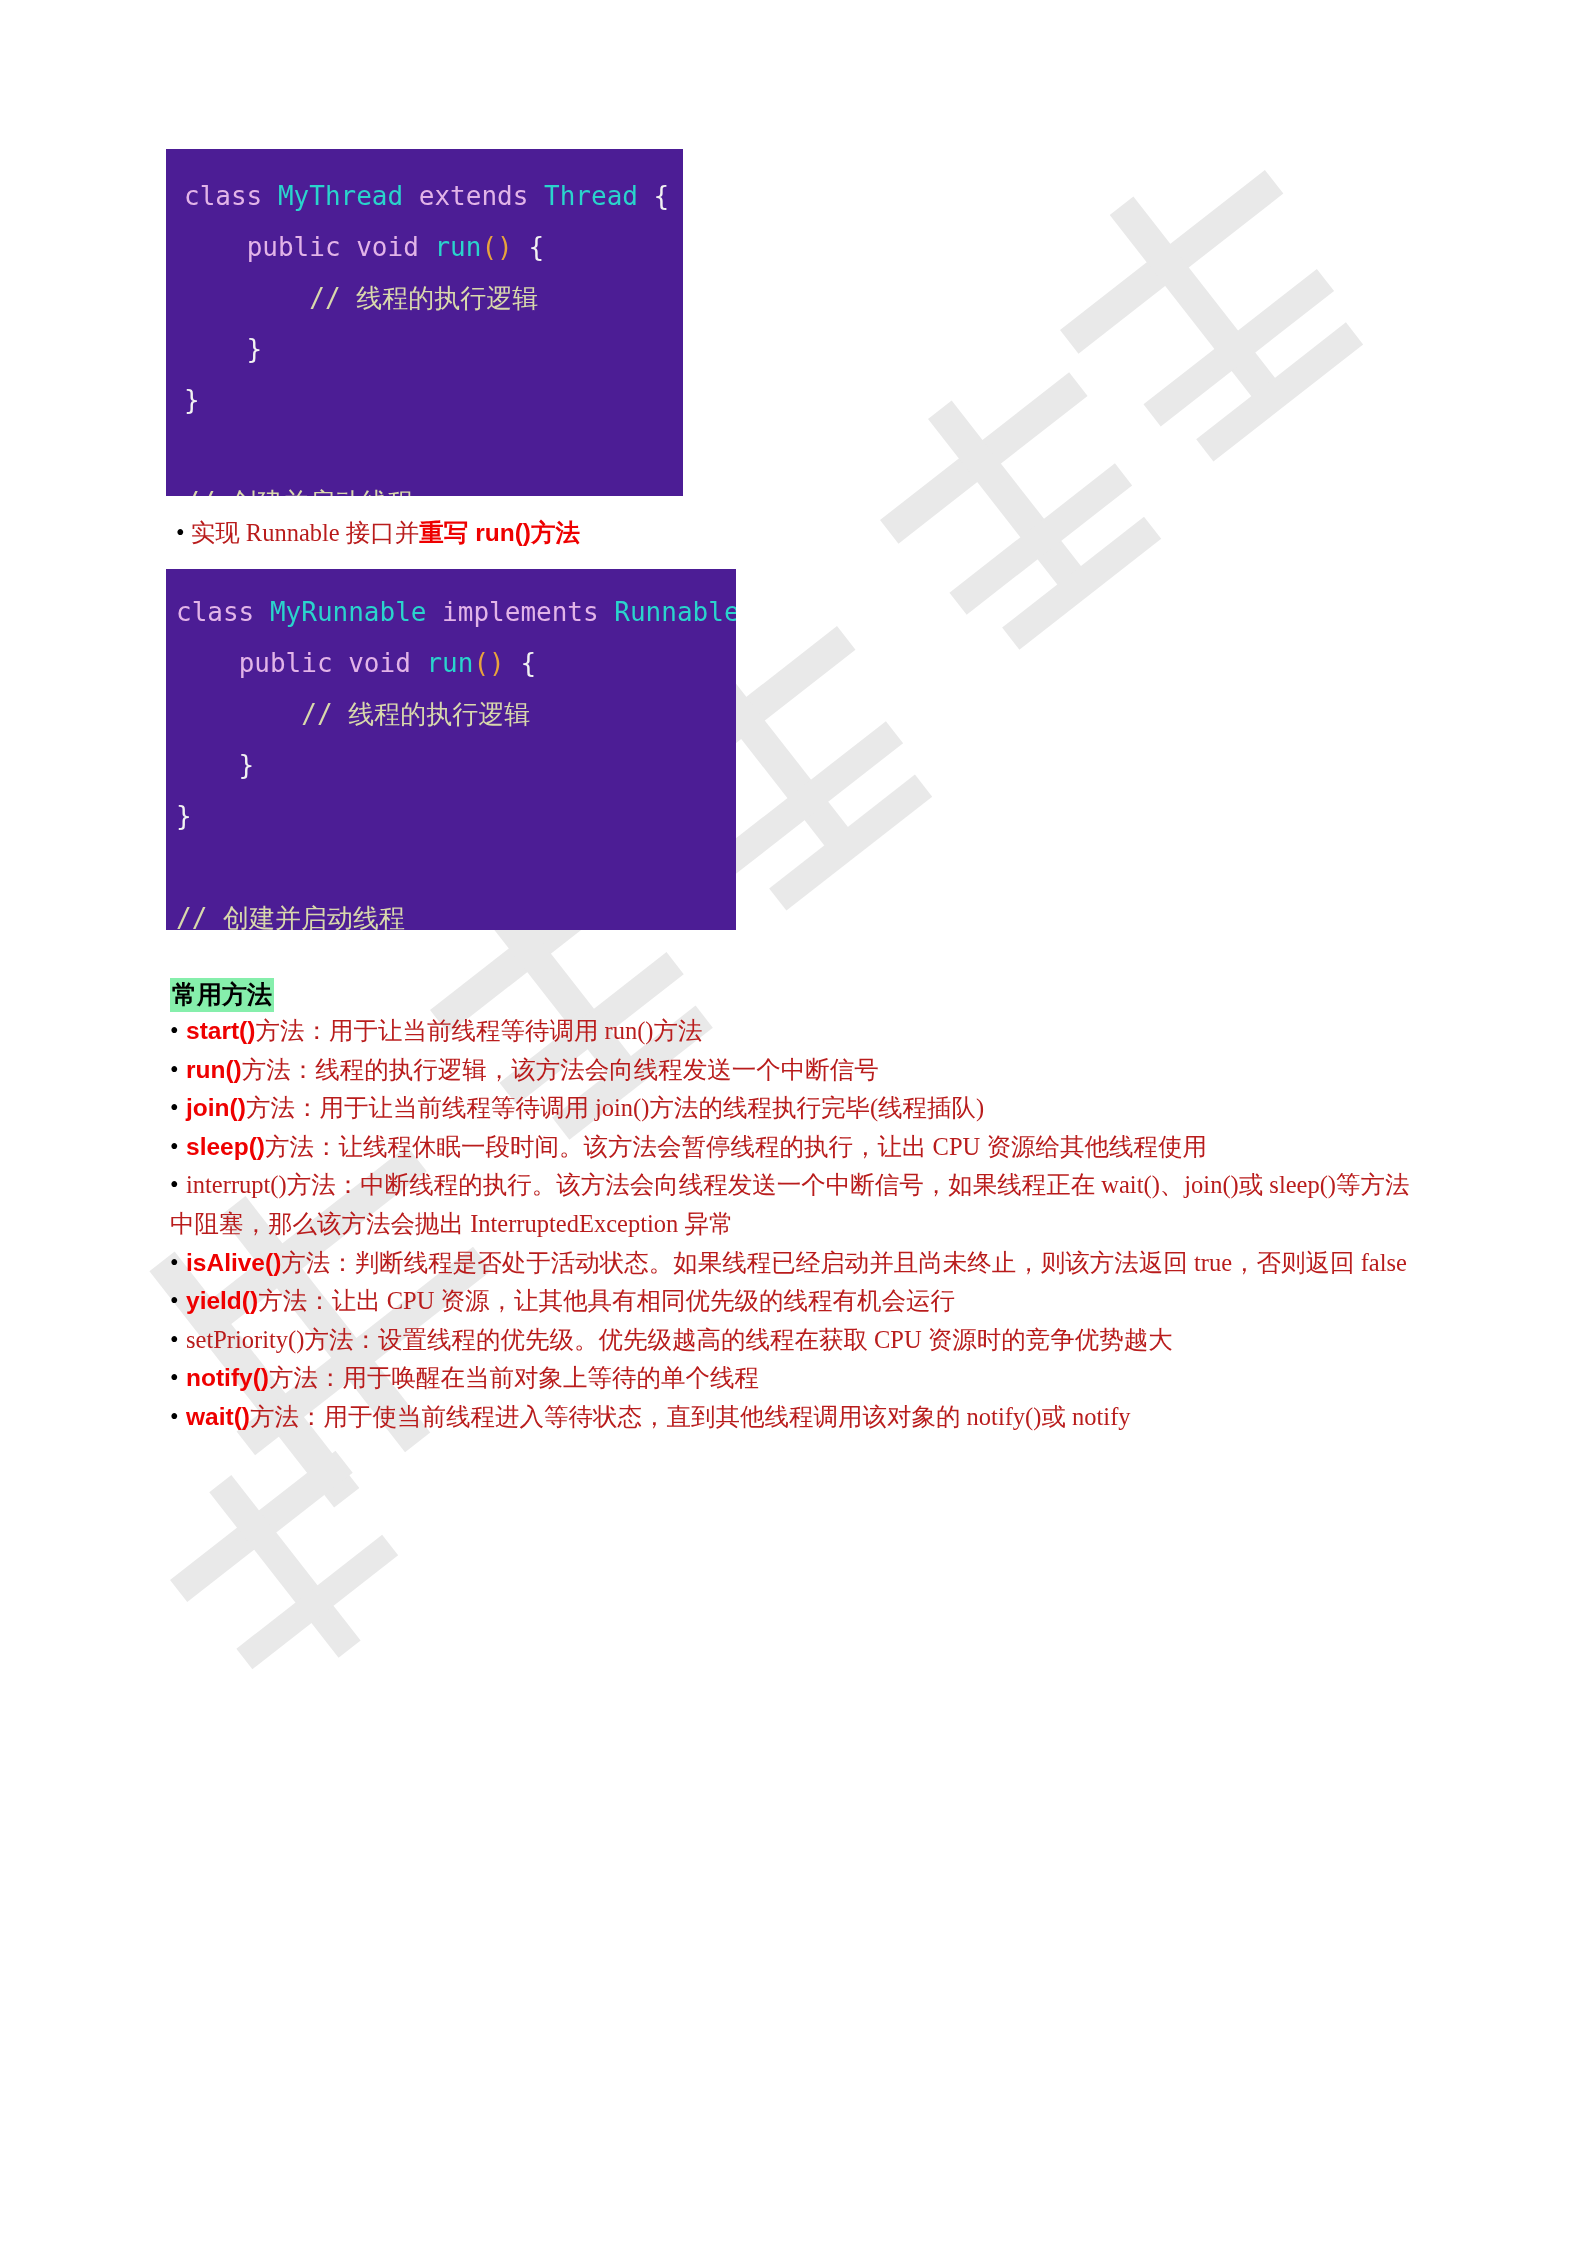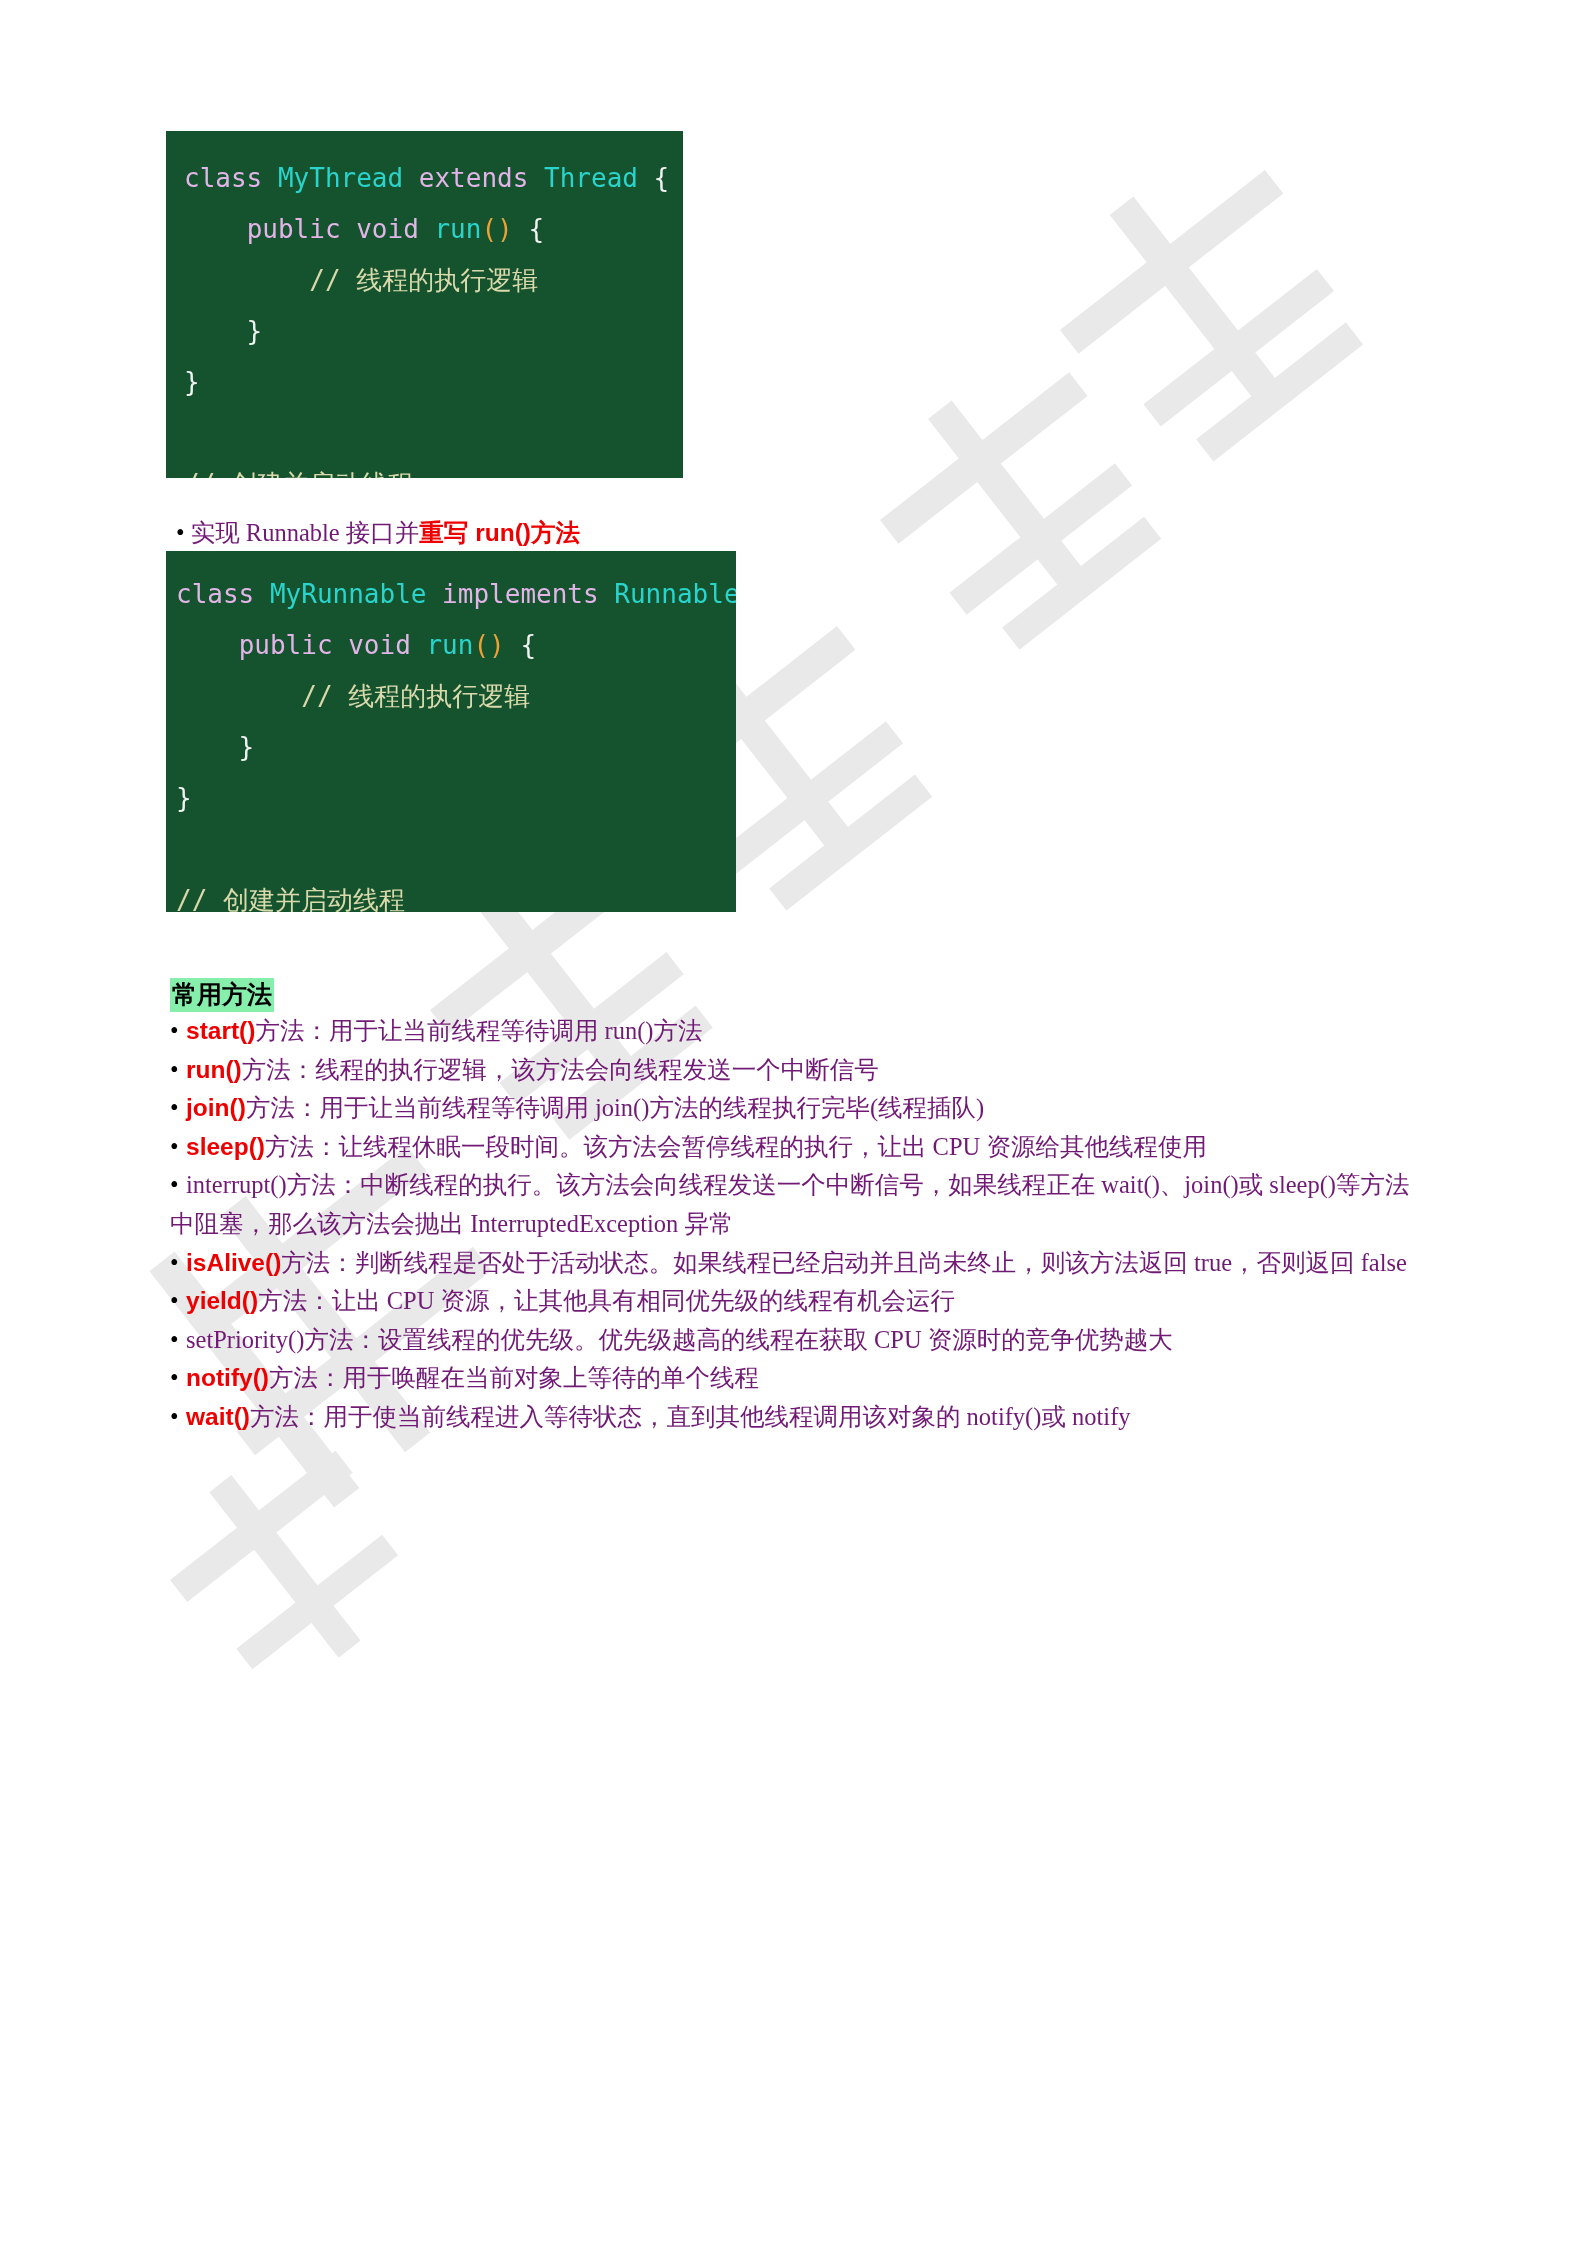--- a/index.html
+++ b/index.html
@@ -29,43 +29,44 @@
     position: absolute;
     left: 0; top: 0;
     width: 1587px;
     height: 2245px;
     z-index: 2;
   }
 
   
   .code-block {
     position: absolute;
-    background: #14532d;
+    background: #4c1d95;
     font-family: "DejaVu Sans Mono", "Liberation Mono", monospace;
     font-size: 26px;
     line-height: 51px;
     white-space: pre;
     color: #ffffff;
     box-sizing: border-box;
     overflow: hidden;
+    margin-top: 18px;
   }
   .code-block .line { display: block; height: 51px; }
 
   .tok-kw      { color: #e2b4e8; }     
   .tok-type    { color: #2ad4cc; }     
   .tok-paren   { color: #e8a33c; }     
   .tok-cmt     { color: #d9d9ac; }     
   .tok-plain   { color: #f2f2f2; }     
 
   #code-block-1 { left: 166px; top: 131px; width: 517px; height: 347px; padding: 22px 0 22px 18px; }
   #code-block-2 { left: 166px; top: 551px; width: 570px; height: 361px; padding: 18px 0 18px 10px; }
   .bullet-line { position: absolute; font-size: 24.5px; line-height: 39px; color: #000; }
 
   .red  { color: #ee0000; font-weight: bold; font-family: "Liberation Sans", sans-serif; }
-  .bk   { color: #701a75; margin-top: 24px; }
+  .bk   { color: #b91c1c; margin-top: 24px; }
 
   #runnable-bullet { left: 176px; top: 513px; }
 
   
   #section-heading {
     position: absolute;
     left: 170px; top: 978px;
     font-size: 25px;
     line-height: 32px;
     font-weight: bold;

